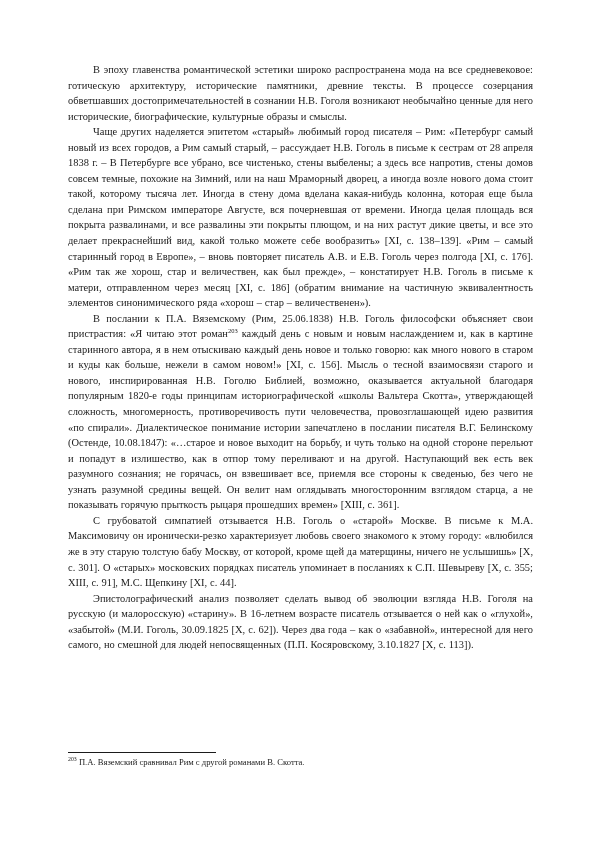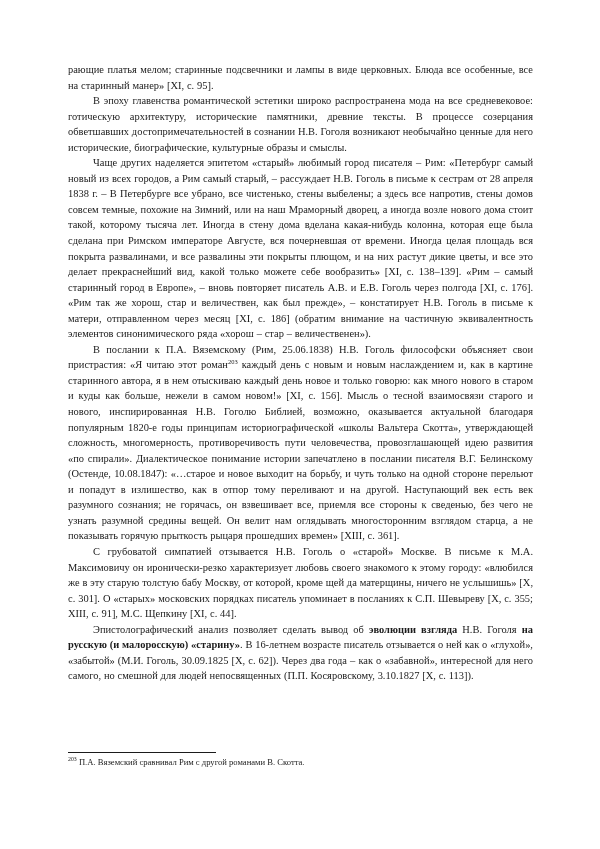--- a/index.html
+++ b/index.html
@@ -35,21 +35,21 @@
     line-height: 15.55px;
     text-align: justify;
     text-indent: 25px;
     hyphens: manual;
     word-spacing: 0.02em;
   }
   .para.no-indent {
     text-indent: 0;
   }
   .para b {
-    font-weight: bold;
+    font-weight: normal;
   }
   sup.fn-ref {
     font-size: 0.62em;
     vertical-align: super;
     line-height: 0;
   }
   .footnote-zone {
     position: absolute;
     left: 68px;
     top: 752px;
@@ -83,21 +83,20 @@
     line-height: 12px;
     color: #1b1b1b;
   }
 </style>
 </head>
 <body>
 
 <div class="page">
 
   <div class="text-column">
-    <p class="para no-indent"><span>рающие платья мелом; старинные подсвечники и лампы в виде церковных. Блюда все особенные, все на старинный манер» [XI, с. 95].</span></p>
     <p class="para"><span>В эпоху главенства романтической эстетики широко распространена мода на все средневековое: готическую архитектуру, исторические памятники, древние тексты. В процессе созерцания обветшавших достопримечательностей в сознании Н.В. Гоголя возникают необычайно ценные для него исторические, биографические, культурные образы и смыслы.</span></p>
     <p class="para"><span>Чаще других наделяется эпитетом «старый» любимый город писателя – Рим: «Петербург самый новый из всех городов, а Рим самый старый, – рассуждает Н.В. Гоголь в письме к сестрам от 28 апреля 1838 г. – В Петербурге все убрано, все чистенько, стены выбелены; а здесь все напротив, стены домов совсем темные, похожие на Зимний, или на наш Мраморный дворец, а иногда возле нового дома стоит такой, которому тысяча лет. Иногда в стену дома вделана какая-нибудь колонна, которая еще была сделана при Римском императоре Августе, вся почерневшая от времени. Иногда целая площадь вся покрыта развалинами, и все развалины эти покрыты плющом, и на них растут дикие цветы, и все это делает прекраснейший вид, какой только можете себе вообразить» [XI, с. 138–139]. «Рим – самый старинный город в Европе», – вновь повторяет писатель А.В. и Е.В. Гоголь через полгода [XI, с. 176]. «Рим так же хорош, стар и величествен, как был прежде», – констатирует Н.В. Гоголь в письме к матери, отправленном через месяц [XI, с. 186] (обратим внимание на частичную эквивалентность элементов синонимического ряда «хорош – стар – величественен»).</span></p>
     <p class="para"><span>В послании к П.А. Вяземскому (Рим, 25.06.1838) Н.В. Гоголь философски объясняет свои пристрастия: «Я читаю этот роман</span><sup class="fn-ref">203</sup><span> каждый день с новым и новым наслаждением и, как в картине старинного автора, я в нем отыскиваю каждый день новое и только говорю: как много нового в старом и куды как больше, нежели в самом новом!» [XI, с. 156]. Мысль о тесной взаимосвязи старого и нового, инспирированная Н.В. Гоголю Библией, возможно, оказывается актуальной благодаря популярным 1820-е годы принципам историографической «школы Вальтера Скотта», утверждающей сложность, многомерность, противоречивость пути человечества, провозглашающей идею развития «по спирали». Диалектическое понимание истории запечатлено в послании писателя В.Г. Белинскому (Остенде, 10.08.1847): «…старое и новое выходит на борьбу, и чуть только на одной стороне перельют и попадут в излишество, как в отпор тому переливают и на другой. Наступающий век есть век разумного сознания; не горячась, он взвешивает все, приемля все стороны к сведенью, без чего не узнать разумной средины вещей. Он велит нам оглядывать многосторонним взглядом старца, а не показывать горячую прыткость рыцаря прошедших времен» [XIII, с. 361].</span></p>
     <p class="para"><span>С грубоватой симпатией отзывается Н.В. Гоголь о «старой» Москве. В письме к М.А. Максимовичу он иронически-резко характеризует любовь своего знакомого к этому городу: «влюбился же в эту старую толстую бабу Москву, от которой, кроме щей да матерщины, ничего не услышишь» [X, с. 301]. О «старых» московских порядках писатель упоминает в посланиях к С.П. Шевыреву [X, с. 355; XIII, с. 91], М.С. Щепкину [XI, с. 44].</span></p>
     <p class="para"><span>Эпистолографический анализ позволяет сделать вывод об </span><b>эволюции взгляда</b><span> Н.В. Гоголя </span><b>на русскую (и малоросскую) «старину»</b><span>. В 16-летнем возрасте писатель отзывается о ней как о «глухой», «забытой» (М.И. Гоголь, 30.09.1825 [X, с. 62]). Через два года – как о «забавной», интересной для него самого, но смешной для людей непосвященных (П.П. Косяровскому, 3.10.1827 [X, с. 113]).</span></p>
   </div>
 
   <div class="footnote-zone">
     <div class="footnote-rule"></div>
     <p class="footnote-text">

